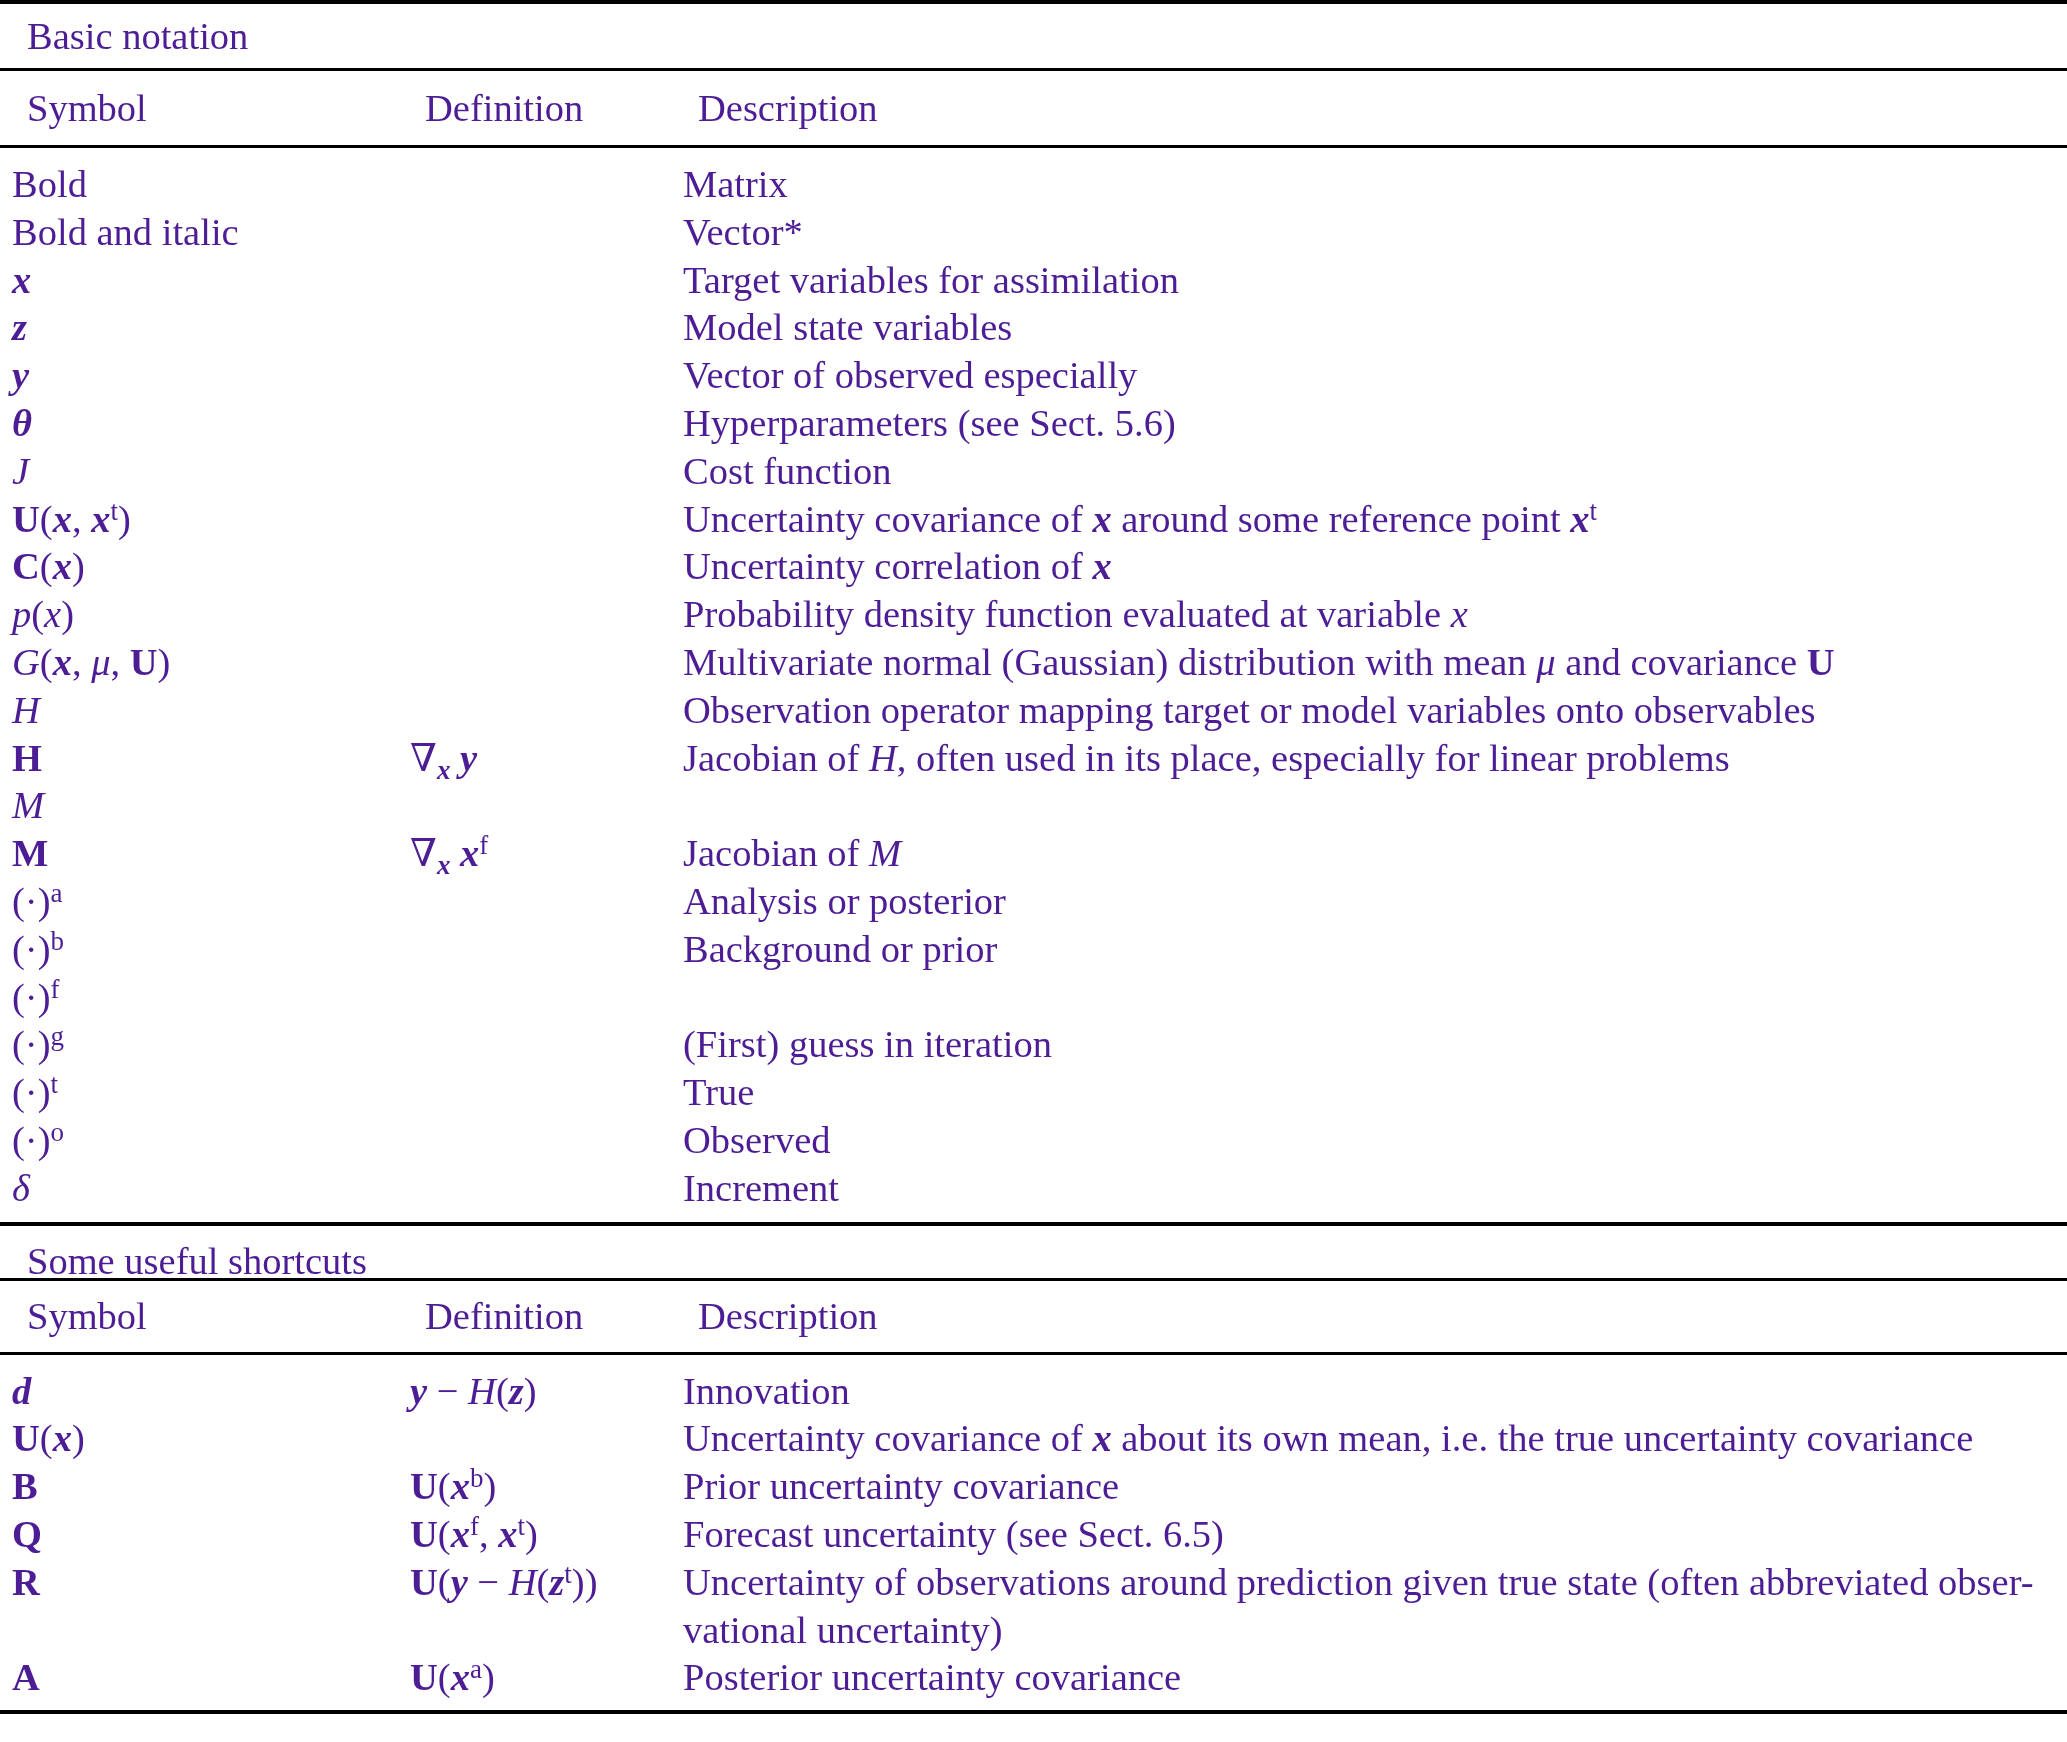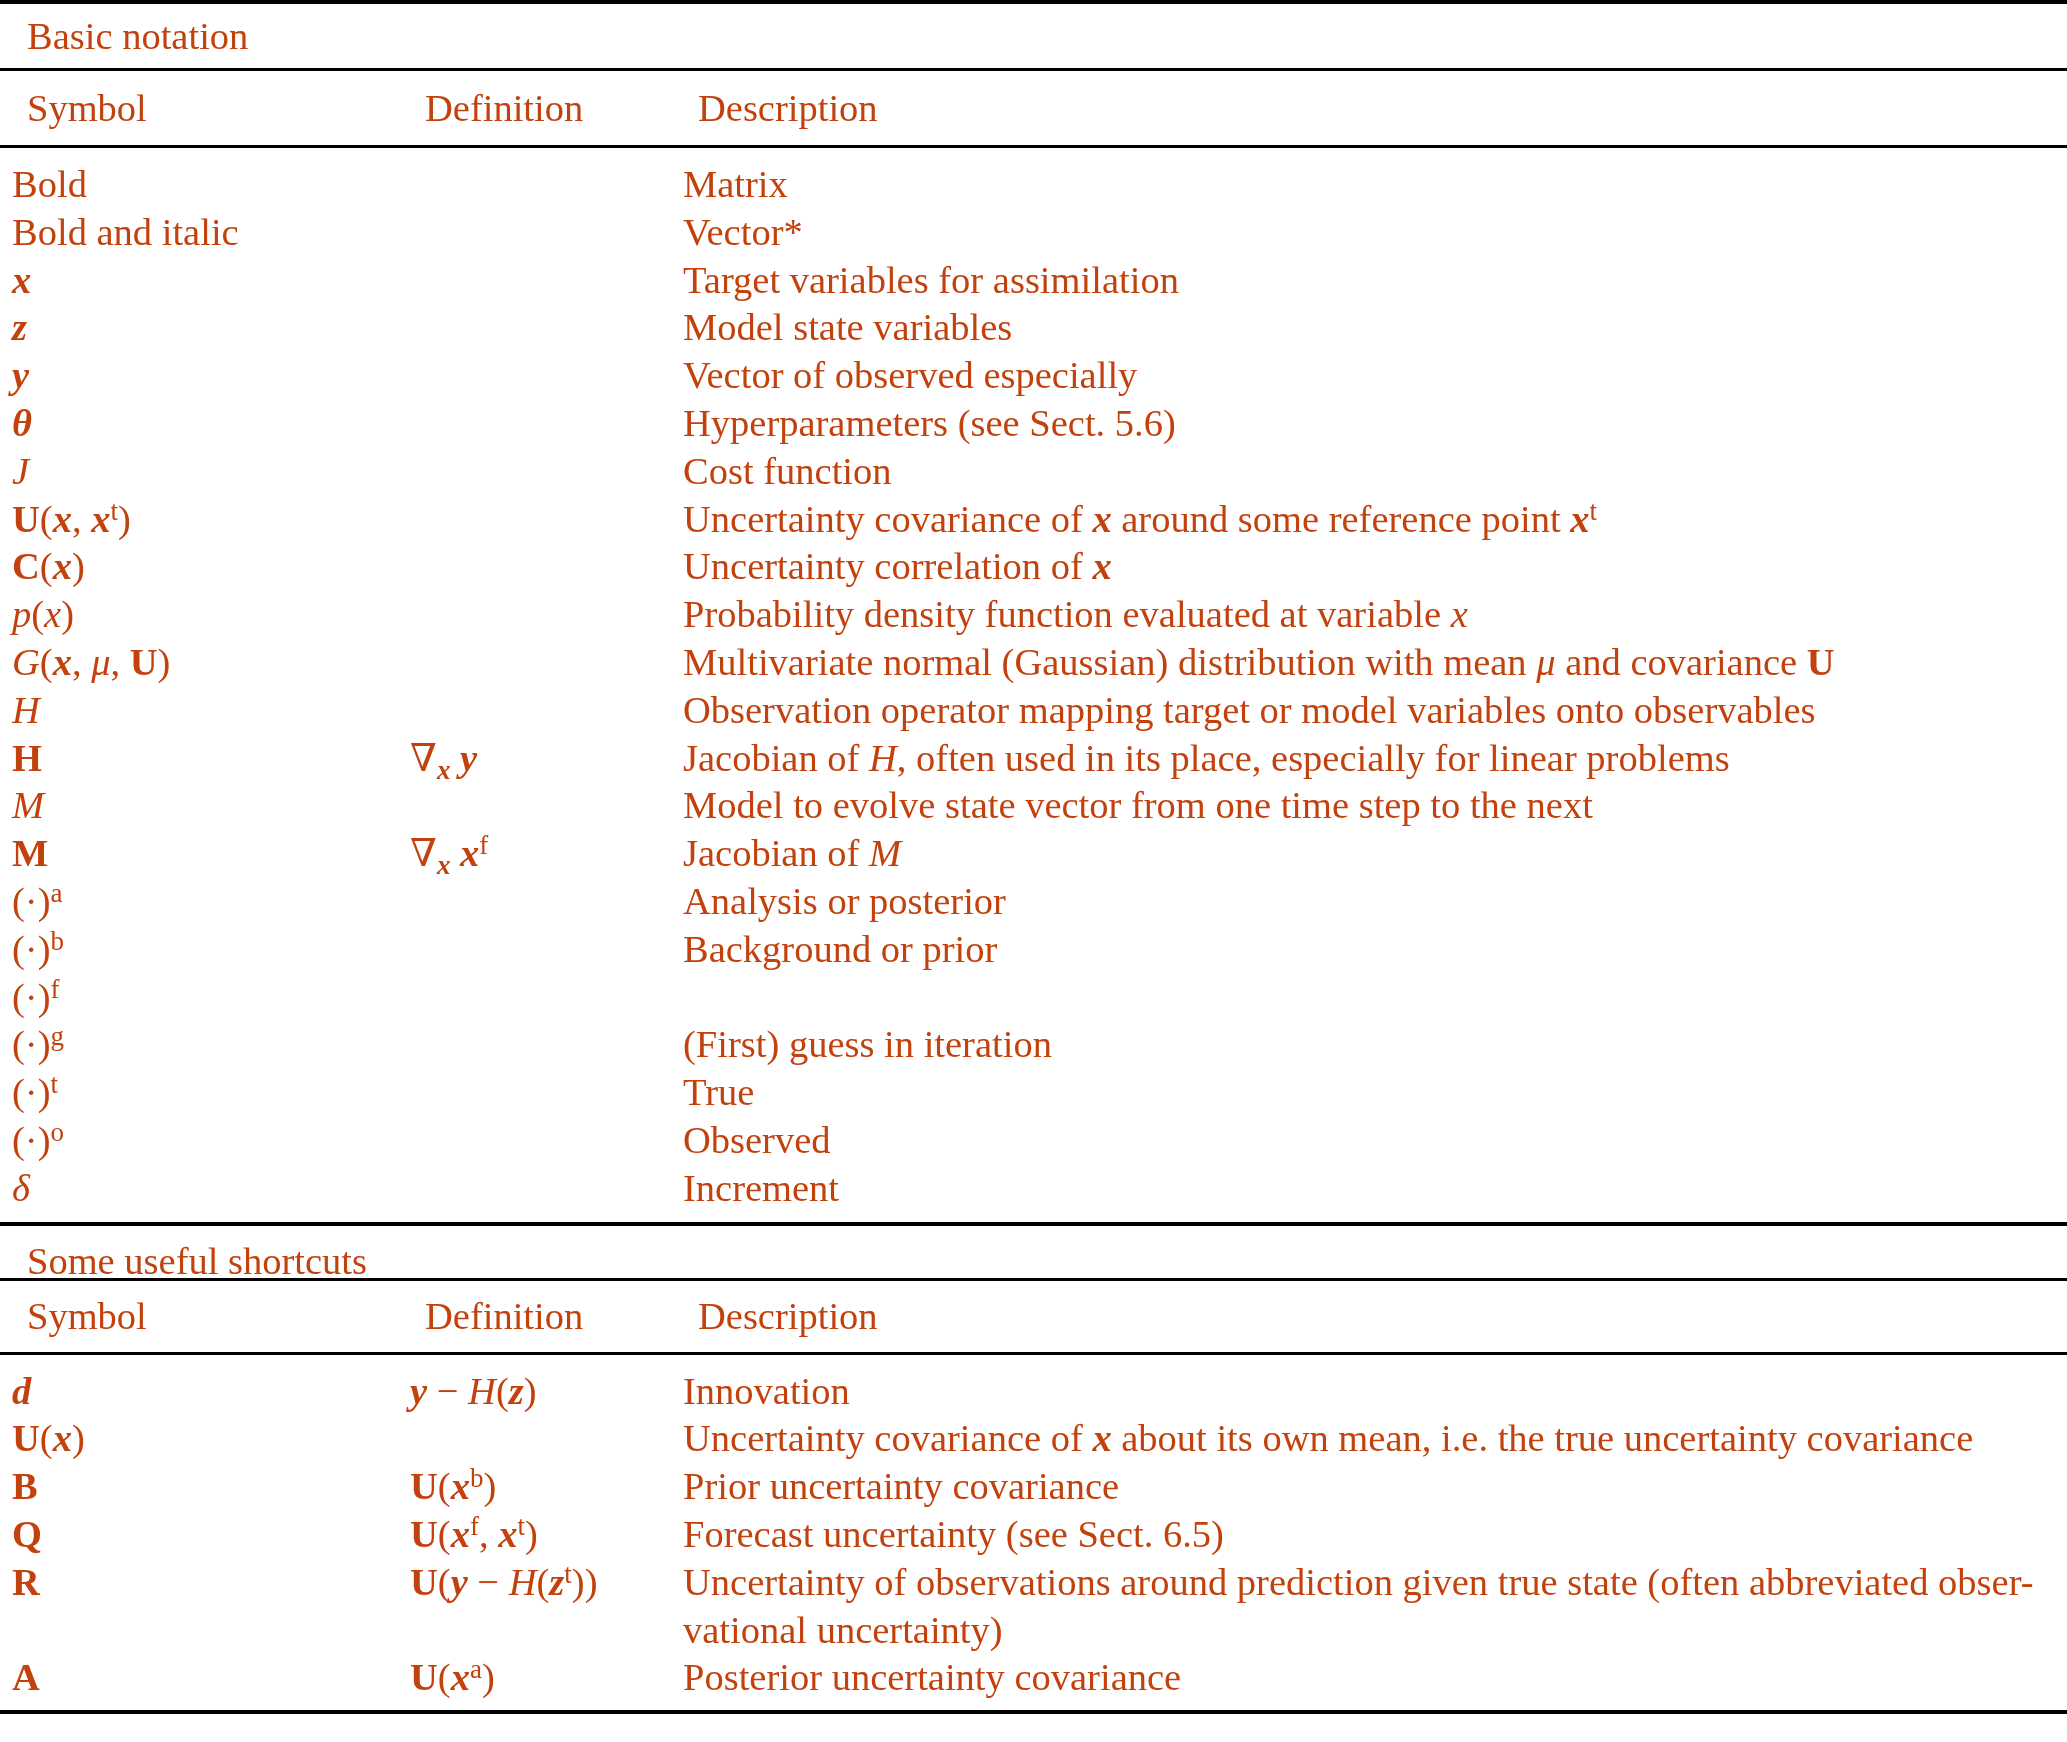--- a/index.html
+++ b/index.html
@@ -1,19 +1,19 @@
 <!DOCTYPE html>
 <html><head>
 <meta charset="utf-8">
 <style>
   html,body{margin:0;padding:0;background:#e8e8e8;}
   .sheet{
     position:relative;
     width:2067px;height:1742px;
-    background:#ffffff;color:#c2410c;
+    background:#ffffff;color:#4c1d95;
     font-family:"Liberation Serif","DejaVu Serif",serif;
     font-size:38.5px;line-height:47.8px;
     overflow:hidden;
   }
   .rule{width:100%;background:#000000;}
   .rule.thick{height:4px;}
   .rule.thin{height:3px;}
   .sec-title{height:64px;line-height:64px;padding-left:27px;}
   .sec-title.second{height:52px;line-height:70px;}
   .thead{
@@ -116,21 +116,20 @@
         <div class="cell c2"><span class="s-r">Observation operator mapping target or model variables onto observables</span></div>
       </div>
       <div class="trow">
         <div class="cell c0"><span class="s-b">H</span></div>
         <div class="cell c1"><span class="s-r">∇</span><span class="s-subbi">x</span><span class="s-r"> </span><span class="s-bi">y</span></div>
         <div class="cell c2"><span class="s-r">Jacobian of </span><span class="s-i">H</span><span class="s-r">, often used in its place, especially for linear problems</span></div>
       </div>
       <div class="trow">
         <div class="cell c0"><span class="s-i">M</span></div>
         <div class="cell c1"></div>
-        <div class="cell c2"><span class="s-r">Model to evolve state vector from one time step to the next</span></div>
       </div>
       <div class="trow">
         <div class="cell c0"><span class="s-b">M</span></div>
         <div class="cell c1"><span class="s-r">∇</span><span class="s-subbi">x</span><span class="s-r"> </span><span class="s-bi">x</span><span class="s-sup">f</span></div>
         <div class="cell c2"><span class="s-r">Jacobian of </span><span class="s-i">M</span></div>
       </div>
       <div class="trow">
         <div class="cell c0"><span class="s-r">(·)</span><span class="s-sup">a</span></div>
         <div class="cell c1"></div>
         <div class="cell c2"><span class="s-r">Analysis or posterior</span></div>

